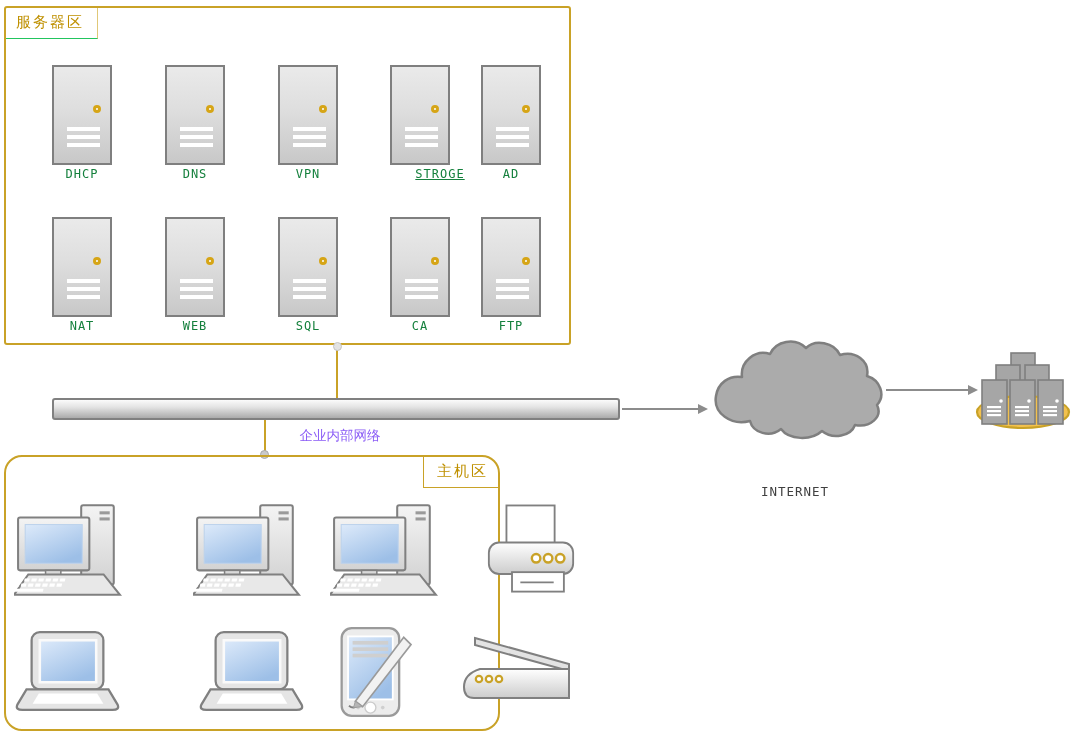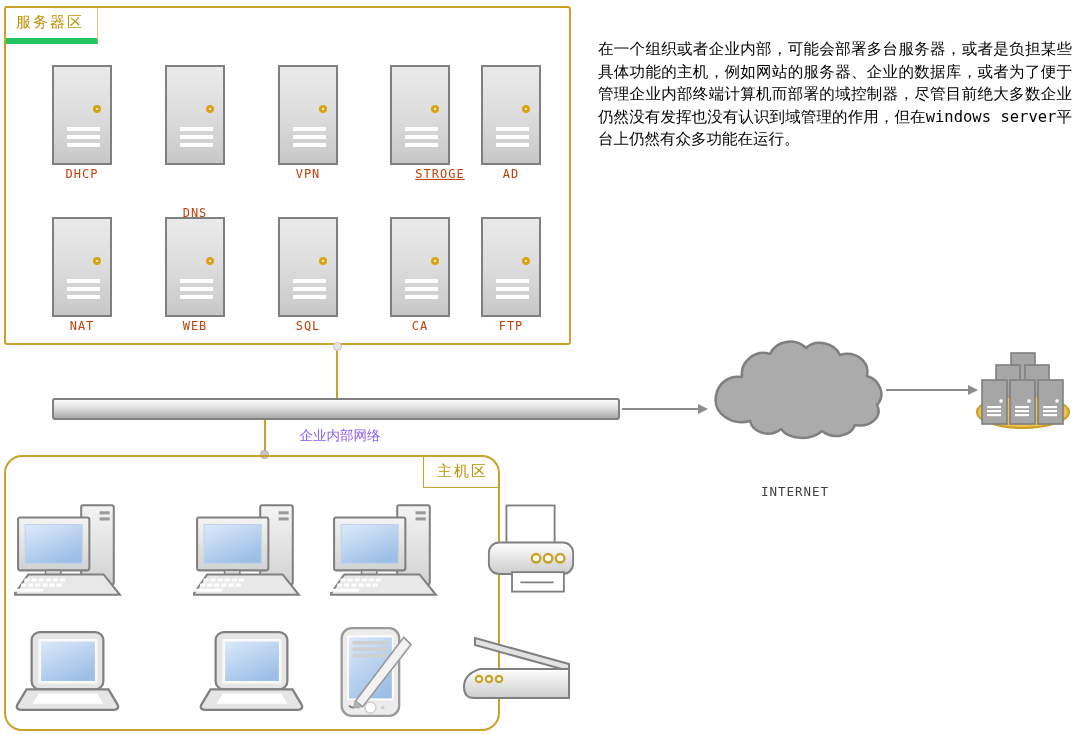--- a/index.html
+++ b/index.html
@@ -6,35 +6,35 @@
   html,body { width:1076px; height:734px; background:#ffffff; overflow:hidden;
               font-family:"DejaVu Sans","Liberation Sans",sans-serif; }
   .canvas { position:relative; width:1076px; height:734px; background:#fff; }
 
   
   .zone { position:absolute; border:2px solid #c9a227; background:transparent; }
   .zone-server { left:4px; top:6px; width:567px; height:339px; border-radius:3px; }
   .zone-host   { left:4px; top:455px; width:496px; height:276px; border-radius:18px; }
   .zone-title { color:#bf9000; font-size:15px; letter-spacing:2px;
                 padding:5px 13px 6px 10px; display:inline-block; }
-  .zone-title.tl { border-right:1px solid #e0c878; border-bottom:6px solid #22c55e; }
+  .zone-title.tl { border-right:1px solid #e0c878; border-bottom:1px solid #22c55e; }
   .zone-title.tr { position:absolute; top:0; right:0; border-left:1px solid #c9a227;
                    border-bottom:1px solid #c9a227; padding:5px 10px 6px 13px; }
 
   
   .server { position:absolute; width:60px; height:100px;
             background:linear-gradient(180deg,#eaeaea 0%,#dedede 45%,#c8c8c8 100%);
             border:2px solid #7f7f7f; }
   .server .led { position:absolute; right:9px; top:38px; width:8px; height:8px;
                  border:3px solid #d6a516; border-radius:50%; background:#fff; }
   .server .slot { position:absolute; left:13px; width:33px; height:4px; background:#fff; }
   .server .s1 { top:60px; } .server .s2 { top:68px; } .server .s3 { top:76px; }
   .server-label { position:absolute; width:100px; text-align:center;
                   font-family:"DejaVu Sans Mono","Liberation Mono",monospace;
-                  font-size:12px; color:#c2410c; letter-spacing:1px; }
+                  font-size:12px; color:#15803d; letter-spacing:1px; }
 
   
   .desc { position:absolute; left:598px; top:38px; width:474px;
           font-size:15.5px; line-height:22.5px; color:#000;
           font-family:"DejaVu Sans Mono","DejaVu Sans",sans-serif;
           text-align:justify; }
 
   
   .netbar { position:absolute; left:52px; top:398px; width:568px; height:22px;
             border:2px solid #808080; border-radius:3px;
@@ -118,21 +118,21 @@
       <span class="slot s3"></span>
     </div>
   <div class="server" style="left:481px;top:65px;">
       <span class="led"></span>
       <span class="slot s1"></span>
       <span class="slot s2"></span>
       <span class="slot s3"></span>
     </div>
 
   <div class="server-label" style="left:32px;top:167px;">DHCP</div>
-  <div class="server-label" style="left:145px;top:167px;margin-top:39px;">DNS</div>
+  <div class="server-label" style="left:145px;top:167px;">DNS</div>
   <div class="server-label" style="left:258px;top:167px;">VPN</div>
   <div class="server-label" style="left:390px;top:167px;text-decoration:underline;">STROGE</div>
   <div class="server-label" style="left:461px;top:167px;">AD</div>
 
   <div class="server" style="left:52px;top:217px;">
       <span class="led"></span>
       <span class="slot s1"></span>
       <span class="slot s2"></span>
       <span class="slot s3"></span>
     </div>
@@ -160,21 +160,20 @@
       <span class="slot s2"></span>
       <span class="slot s3"></span>
     </div>
 
   <div class="server-label" style="left:32px;top:319px;">NAT</div>
   <div class="server-label" style="left:145px;top:319px;text-align:center;">WEB</div>
   <div class="server-label" style="left:258px;top:319px;text-align:center;">SQL</div>
   <div class="server-label" style="left:370px;top:319px;">CA</div>
   <div class="server-label" style="left:461px;top:319px;">FTP</div>
 
-  <div class="desc">在一个组织或者企业内部，可能会部署多台服务器，或者是负担某些具体功能的主机，例如网站的服务器、企业的数据库，或者为了便于管理企业内部终端计算机而部署的域控制器，尽管目前绝大多数企业仍然没有发挥也没有认识到域管理的作用，但在windows server平台上仍然有众多功能在运行。</div>
 
   <div class="vline vline1"></div>
   <div class="joint joint1"></div>
   <div class="netbar"></div>
   <div class="netbar-label">企业内部网络</div>
   <div class="vline vline2"></div>
   <div class="joint joint2"></div>
 
   <div class="hline hline1"></div>
   <div class="arrowhead ah1"></div>

